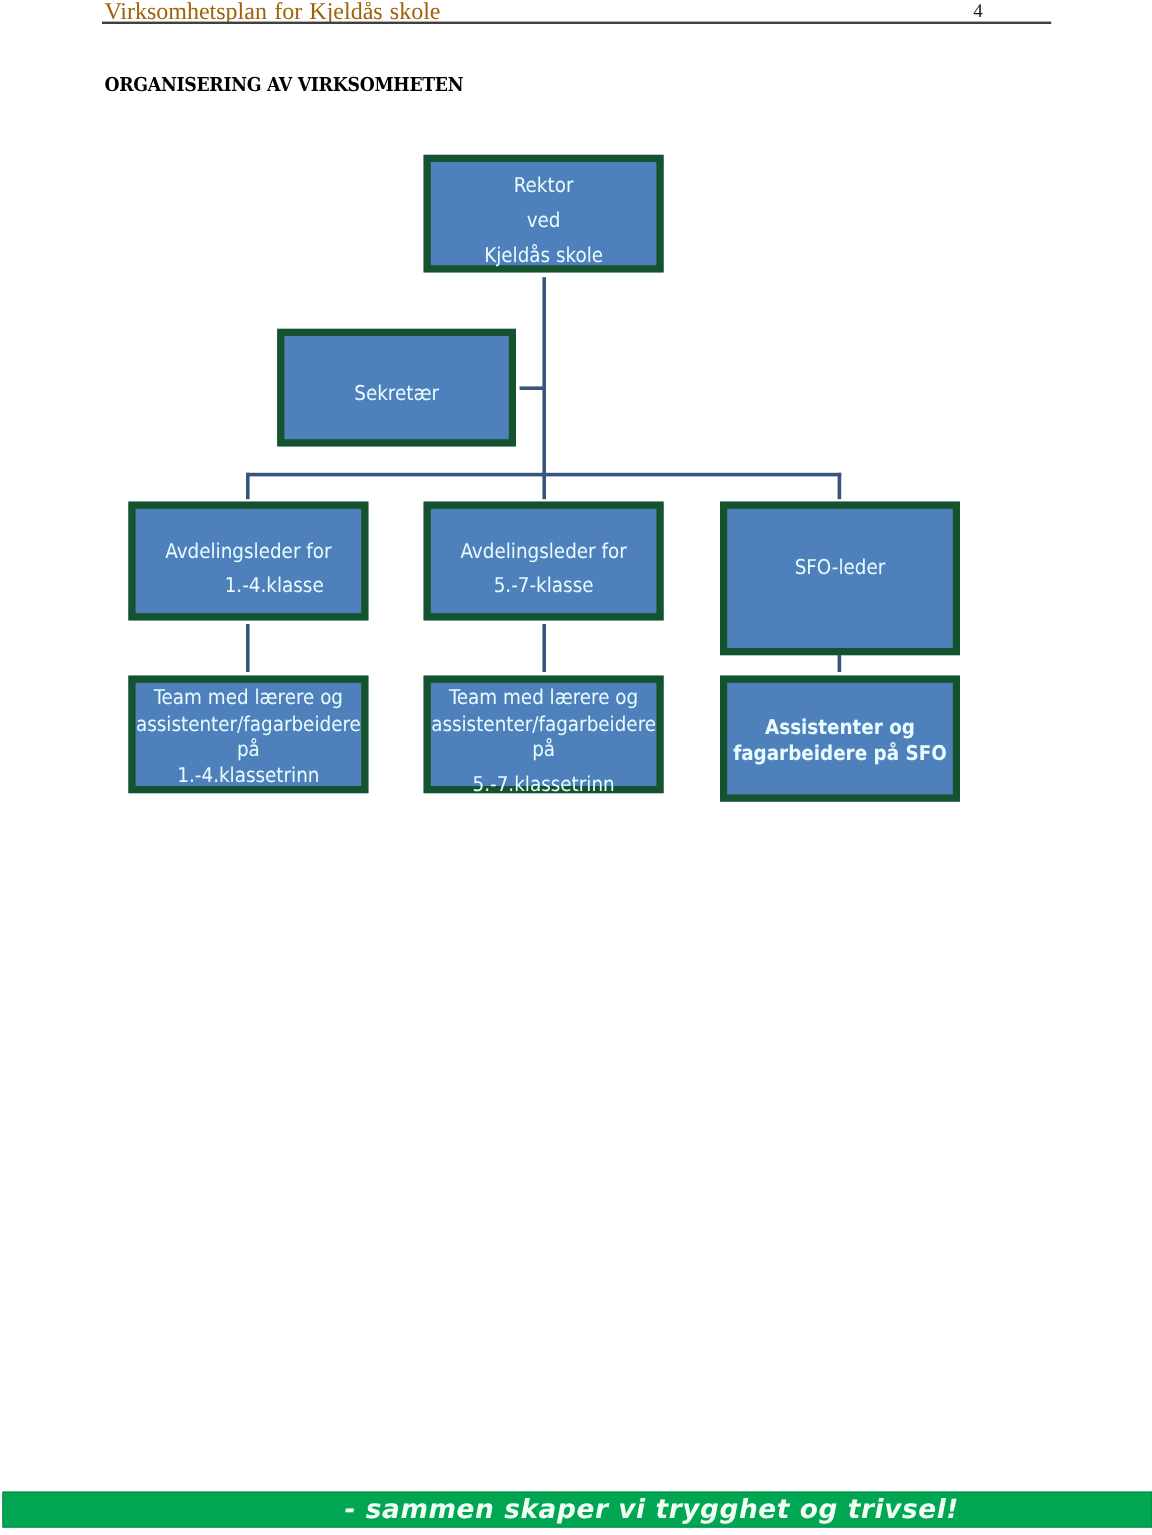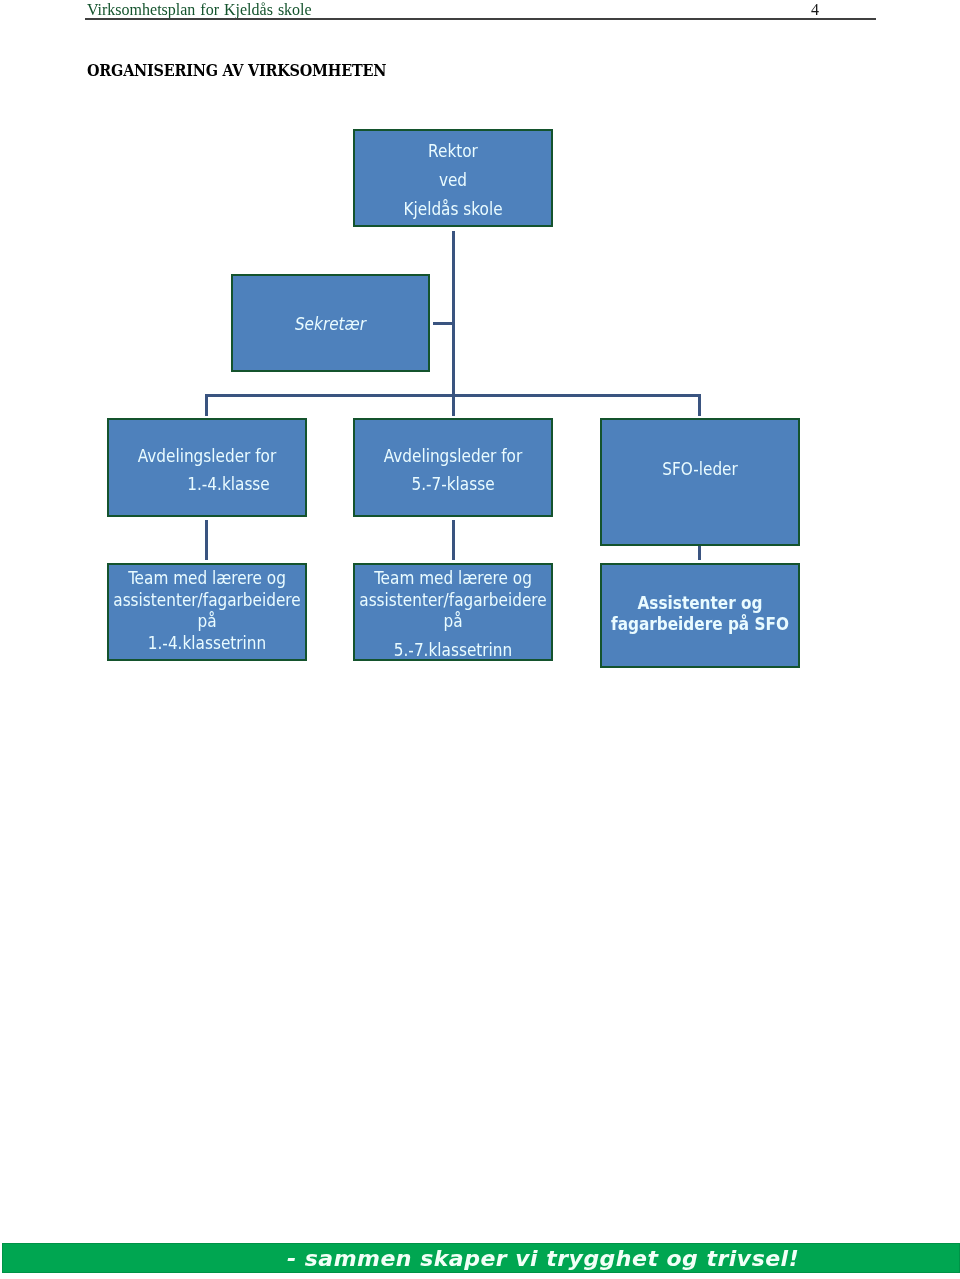--- a/index.html
+++ b/index.html
@@ -4,31 +4,31 @@
 <title>Virksomhetsplan for Kjeldås skole</title>
 <style>
   html,body{margin:0;padding:0;}
   body{width:960px;height:1279px;background:#ffffff;overflow:hidden;
        font-family:"Liberation Sans",sans-serif;position:relative;
        -webkit-font-smoothing:antialiased;}
   .page{position:absolute;left:0;top:0;width:960px;height:1279px;background:#fff;}
 
   
   .hdr-text{position:absolute;left:87px;top:1px;font-family:"Liberation Serif",serif;
-            font-size:16px;line-height:18px;color:#14532d;white-space:nowrap;word-spacing:1px;}
+            font-size:20px;line-height:18px;color:#a16207;white-space:nowrap;word-spacing:1px;}
   .hdr-page{position:absolute;left:795px;top:1px;width:40px;text-align:center;
             font-family:"Liberation Serif",serif;font-size:16px;line-height:18px;color:#1a1a1a;}
   .hdr-rule{position:absolute;left:85px;top:18px;width:791px;height:2px;background:#404040;}
 
   
   .h1{position:absolute;left:87px;top:58px;font-family:"DejaVu Serif Condensed","DejaVu Serif",serif;
       font-weight:bold;font-size:16px;line-height:26px;color:#000;white-space:nowrap;letter-spacing:-0.22px;}
 
   
-  .node{position:absolute;background:#4e81bc;border:2px solid #14532d;box-sizing:border-box;}
+  .node{position:absolute;background:#4e81bc;border:6px solid #14532d;box-sizing:border-box;}
   .ln{position:absolute;left:0;right:0;text-align:center;color:#e9fbff;
       font-family:"DejaVu Sans Condensed","DejaVu Sans",sans-serif;
       font-size:17px;line-height:20px;white-space:nowrap;}
   .conn{position:absolute;background:#3a5480;}
 
   
   .footer{position:absolute;left:2px;top:1243px;width:958px;height:30px;background:#00a651;
           border:1px solid #009247;box-sizing:border-box;}
   .footer-text{position:absolute;left:287px;top:1249px;
                font-family:"DejaVu Sans",sans-serif;
@@ -54,21 +54,21 @@
   <div class="conn" style="left:205px;top:520px;width:3px;height:40px;"></div>
   <div class="conn" style="left:452px;top:520px;width:3px;height:40px;"></div>
   <div class="conn" style="left:698px;top:520px;width:3px;height:40px;"></div>
 
   <div class="node" style="left:353px;top:129px;width:200px;height:98px;">
     <div class="ln" style="top:10px;">Rektor</div>
     <div class="ln" style="top:39px;">ved</div>
     <div class="ln" style="top:68px;">Kjeldås skole</div>
   </div>
 
-  <div class="node" style="left:231px;top:274px;width:199px;height:98px;font-style:italic;">
+  <div class="node" style="left:231px;top:274px;width:199px;height:98px;">
     <div class="ln" style="top:38px;">Sekretær</div>
   </div>
 
   <div class="node" style="left:107px;top:418px;width:200px;height:99px;">
     <div class="ln" style="top:26px;">Avdelingsleder for</div>
     <div class="ln" style="top:54px;padding-left:43px;">1.-4.klasse</div>
   </div>
 
   <div class="node" style="left:353px;top:418px;width:200px;height:99px;">
     <div class="ln" style="top:26px;">Avdelingsleder for</div>

